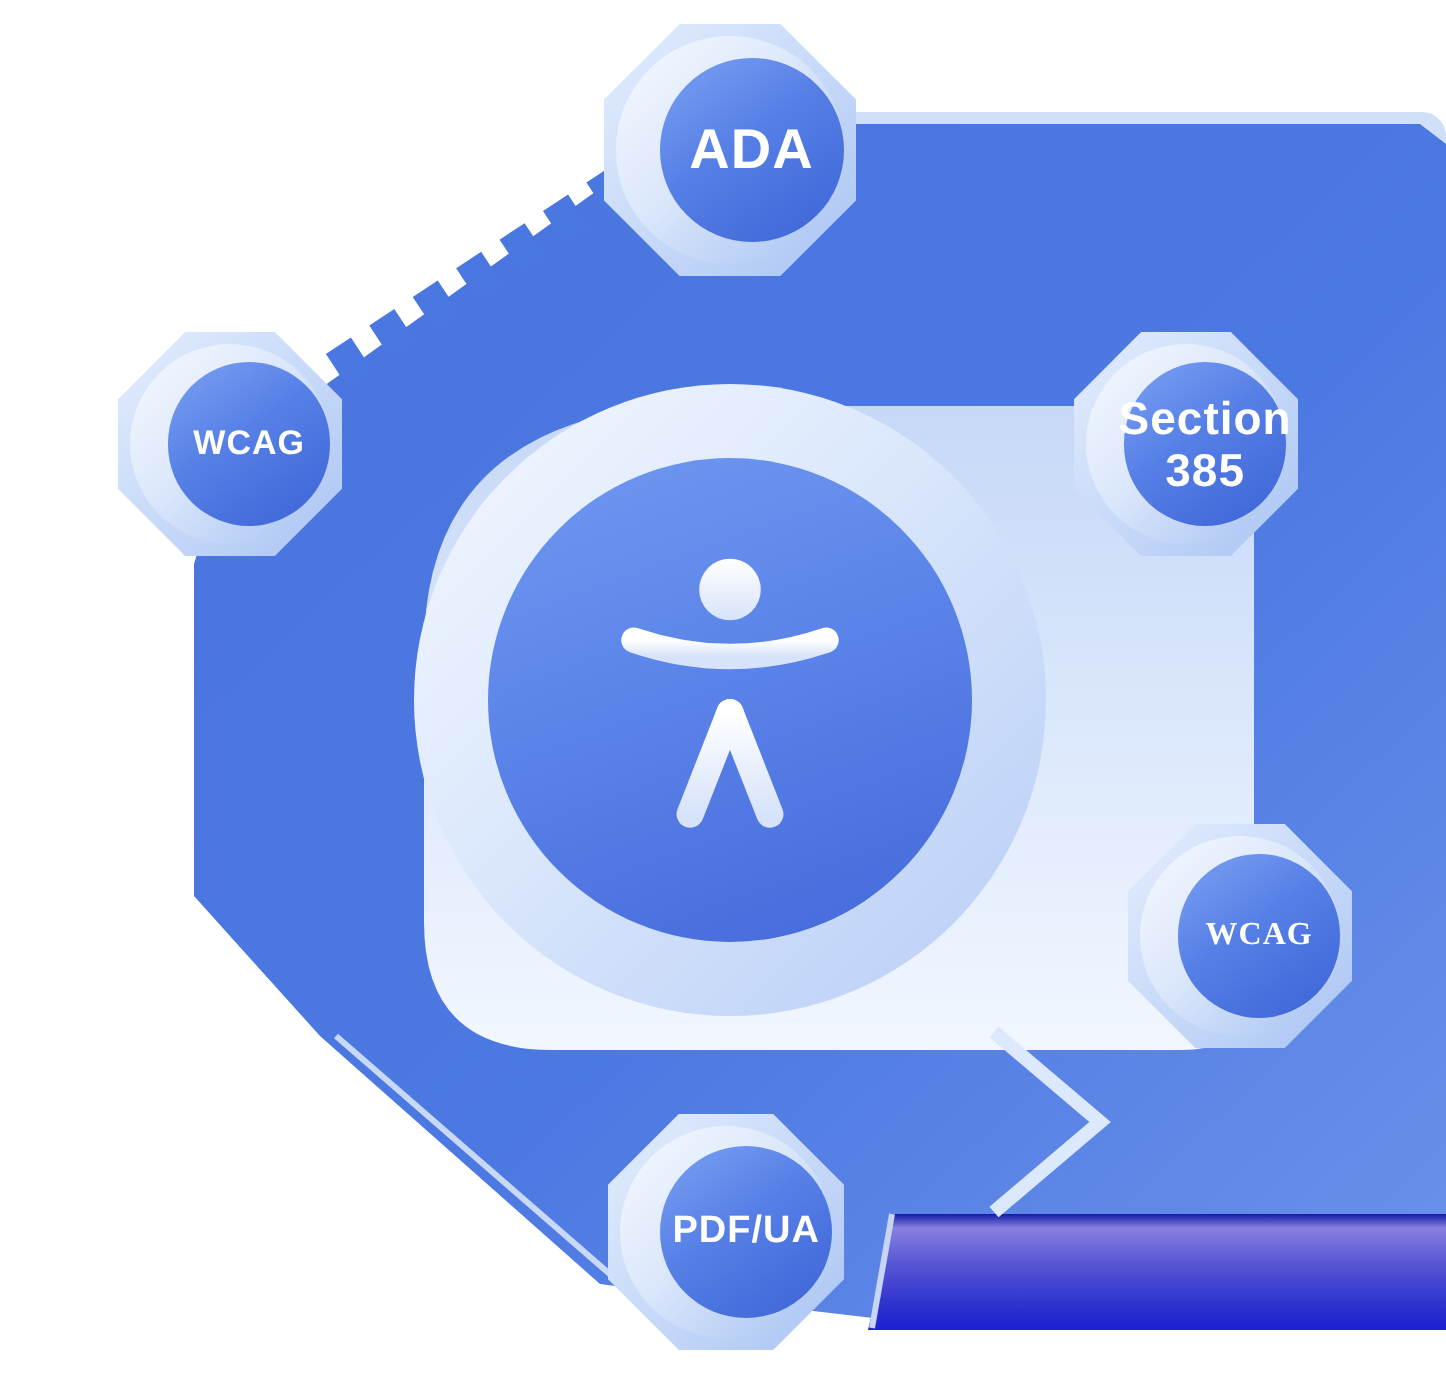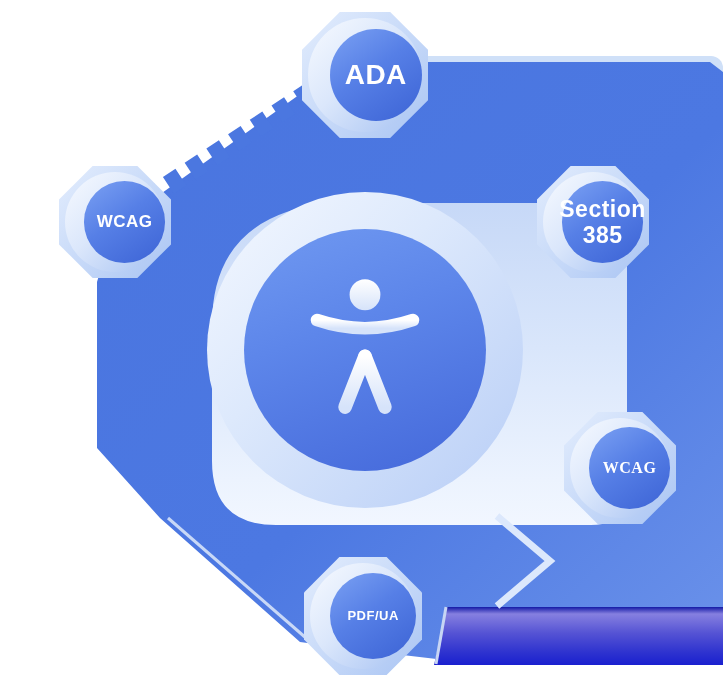--- a/index.html
+++ b/index.html
@@ -26,21 +26,21 @@
     background:linear-gradient(145deg,#7ba1f3 0%,#567fe6 45%,#3c63d5 100%);
     color:#ffffff;font-weight:bold;text-align:center;
     display:flex;flex-direction:column;align-items:center;justify-content:center;
     line-height:1.15;letter-spacing:.5px;
   }
   .badge-ada   {left:302px;top:12px; width:126px;height:126px;font-size:28px;letter-spacing:1px;}
   .badge-s508  {left:537px;top:166px;width:112px;height:112px;font-size:23px;}
   .badge-aoda  {left:59px; top:166px;width:112px;height:112px;font-size:17px;}
   .badge-wcag  {left:564px;top:412px;width:112px;height:112px;font-size:16px;font-family:Liberation Serif, serif;}
   .badge-eaa   {left:71px; top:412px;width:112px;height:112px;font-size:18px;}
-  .badge-pdfua {left:304px;top:557px;width:118px;height:118px;font-size:13px;}
+  .badge-pdfua {left:304px;top:557px;width:118px;height:118px;font-size:19px;}
   
   .center-outer{
     position:absolute;left:207px;top:192px;width:316px;height:316px;border-radius:50%;
     background:linear-gradient(135deg,#f4f8ff 0%,#dde9fc 40%,#b7cdf6 100%);
     display:flex;align-items:center;justify-content:center;
   }
   .center-inner{
     width:242px;height:242px;border-radius:50%;
     background:linear-gradient(160deg,#7099f1 0%,#5d86ea 40%,#4468da 100%);
     display:flex;align-items:center;justify-content:center;

